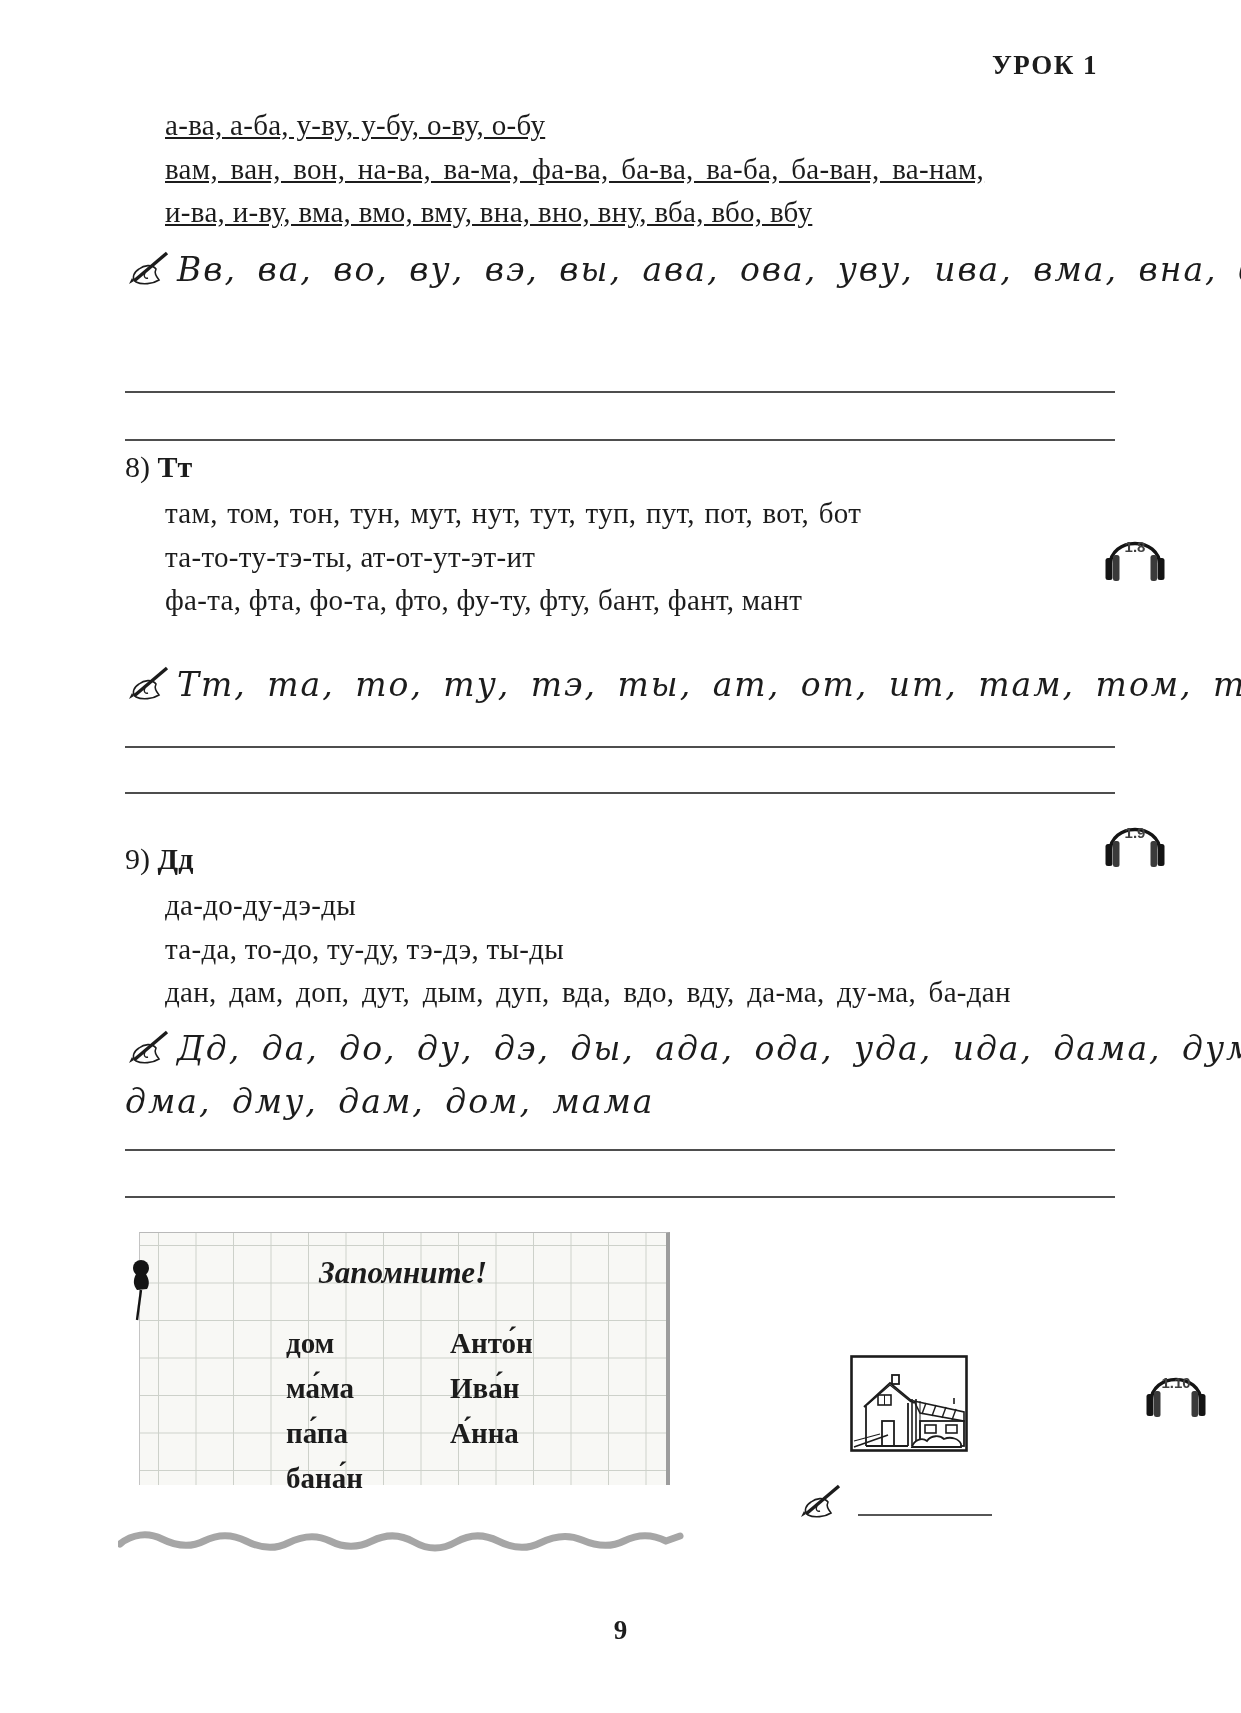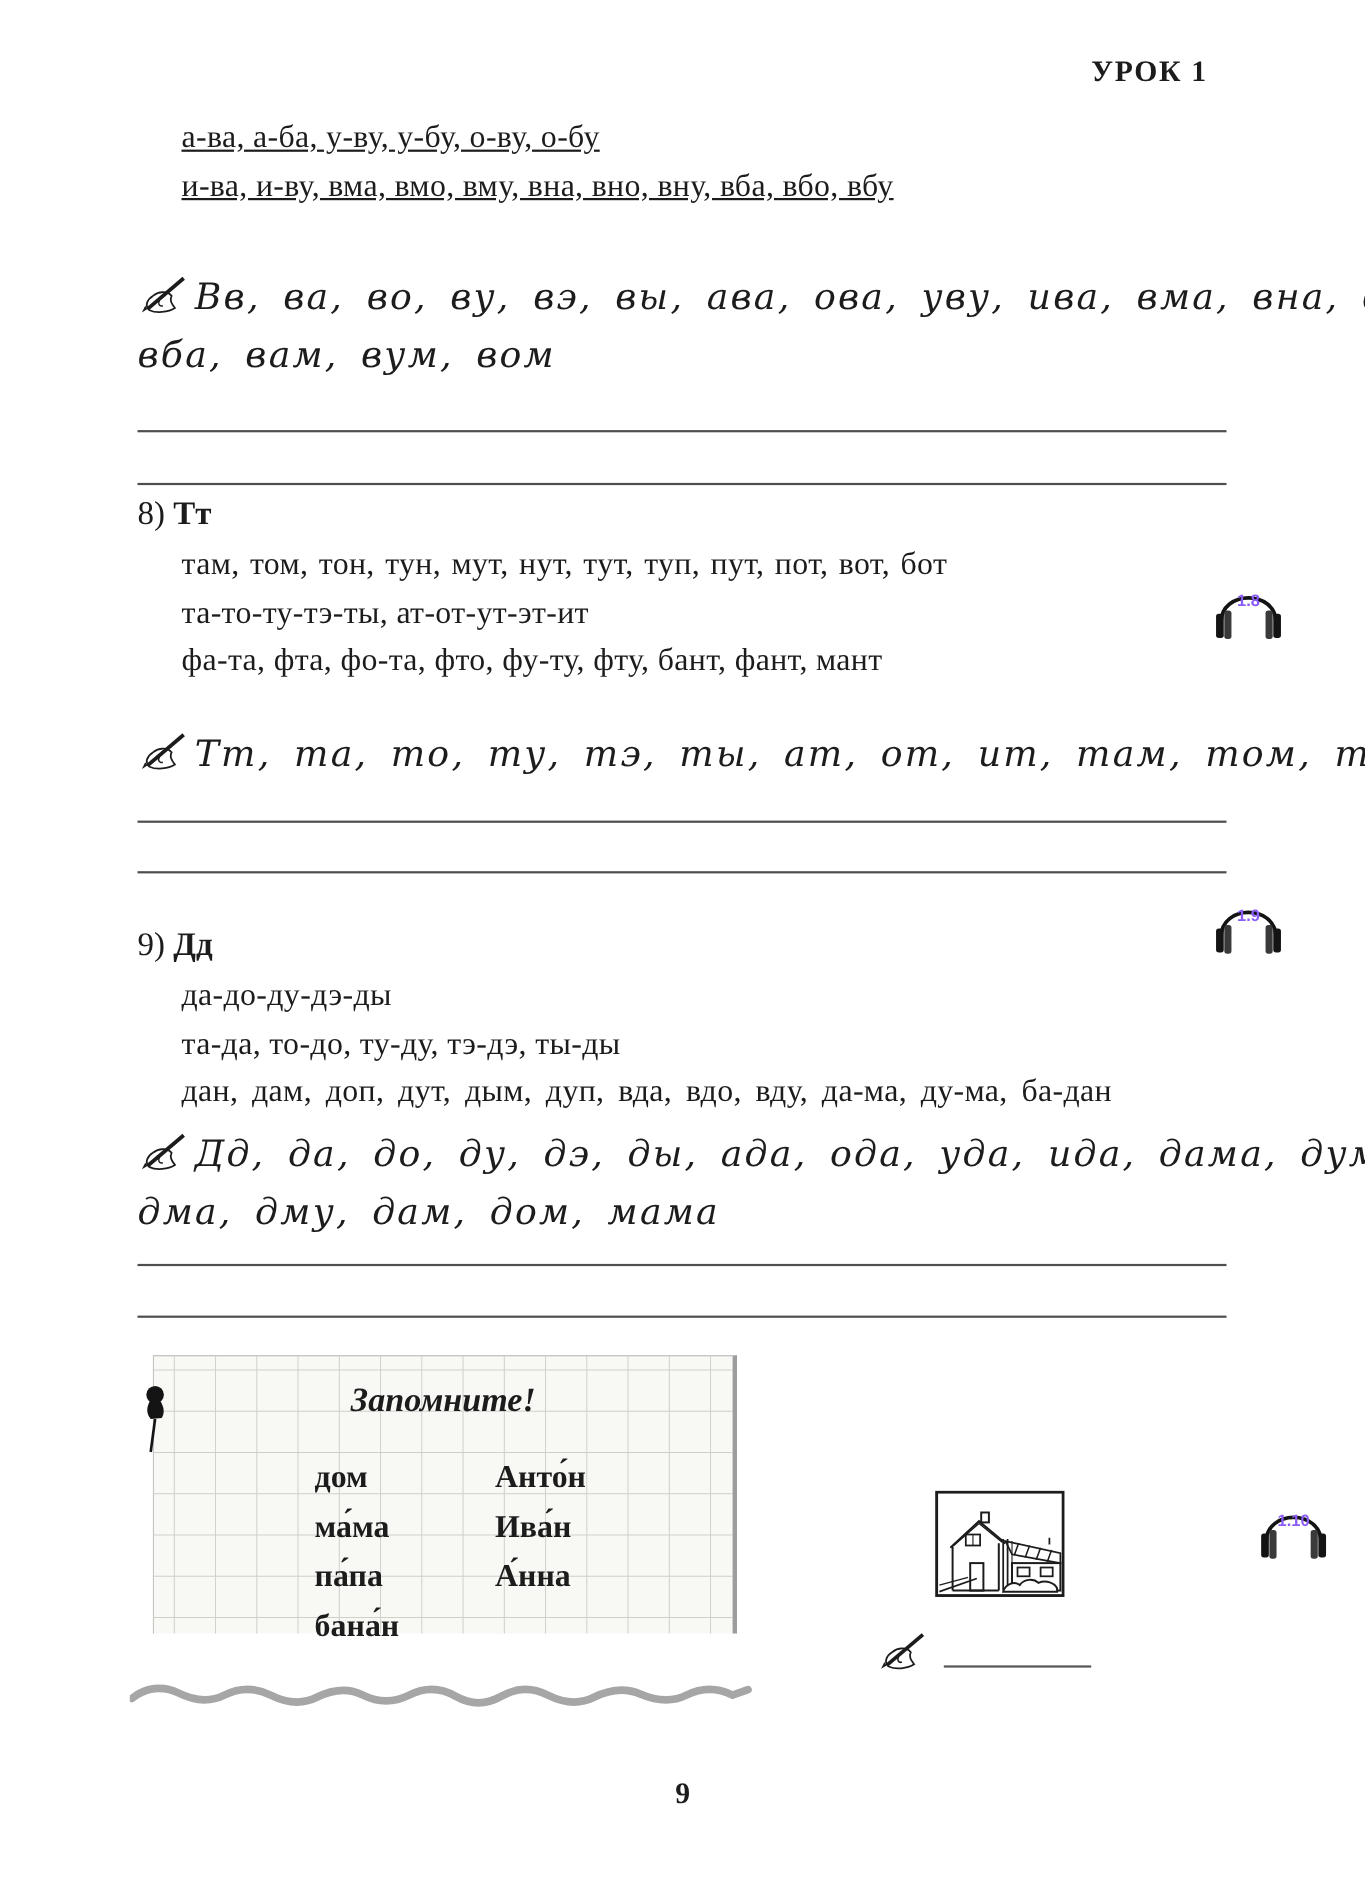--- a/index.html
+++ b/index.html
@@ -41,21 +41,21 @@
   
   .rule{
     left:125px;width:990px;height:2px;background:#4e4e4e;
   }
   
   .audio{width:64px;height:58px;}
   .audio .track{
     position:absolute;left:0;top:14px;width:100%;
     text-align:center;
     font-family:"Liberation Sans", sans-serif;
-    font-size:15px;font-weight:bold;color:#8b5cf6;
+    font-size:15px;font-weight:bold;color:#404040;
   }
   
   .memo-box{
     left:139px;top:1232px;width:526px;height:252px;
     background:#f8f8f5;
     border-top:1px solid #b9b9b9;
     border-left:1px solid #c4c4c4;
     border-right:4px solid #9d9d9d;
     background-image:
       linear-gradient(to right,#cdd1ca 1px,transparent 1px),
@@ -83,34 +83,34 @@
 </style>
 </head>
 <body>
 
 <div id="page">
 
   <div class="abs lesson-header">УРОК 1</div>
 
   <div class="abs" style="left:165px;top:104px;text-decoration:underline;">
     <div class="textline">а-ва, а-ба, у-ву, у-бу, о-ву, о-бу</div>
+    <div class="textline stretch">вам, ван, вон, на-ва, ва-ма, фа-ва, ба-ва, ва-ба, ба-ван, ва-нам,</div>
     <div class="textline">и-ва, и-ву, вма, вмо, вму, вна, вно, вну, вба, вбо, вбу</div>
   </div>
 
   <div class="abs cursive-block" style="top:243px;">
     <span class="pen-icon">
       <svg width="46" height="36" viewBox="0 0 46 36">
         <path d="M14,18 C9,21 6,27 11,31 C17,34 28,33 34,29 C31,25 29,22 31,18 C27,13 19,14 14,18 Z" fill="#ffffff" stroke="#1c1c1c" stroke-width="1.6"></path>
         <line x1="42" y1="2" x2="9" y2="30" stroke="#1c1c1c" stroke-width="3.4"></line>
         <path d="M9,30 L4,33 L7,27 Z" fill="#1c1c1c"></path>
         <path d="M20,22 C18,25 20,28 23,27" fill="none" stroke="#1c1c1c" stroke-width="1.4"></path>
       </svg>
     </span>
     <div class="cursive-line cursive-indent">Вв, ва, во, ву, вэ, вы, ава, ова, уву, ива, вма, вна, ванам,</div>
-    <div class="cursive-line">вба, вам, вум, вом</div>
   </div>
 
   <div class="abs rule" style="top:391px;"></div>
   <div class="abs rule" style="top:439px;"></div>
 
   <div class="abs sec-head" style="left:125px;top:450px;">
     <span>8)</span>
     <span class="letters">Тт</span>
   </div>
   <div class="abs" style="left:165px;top:492px;">

